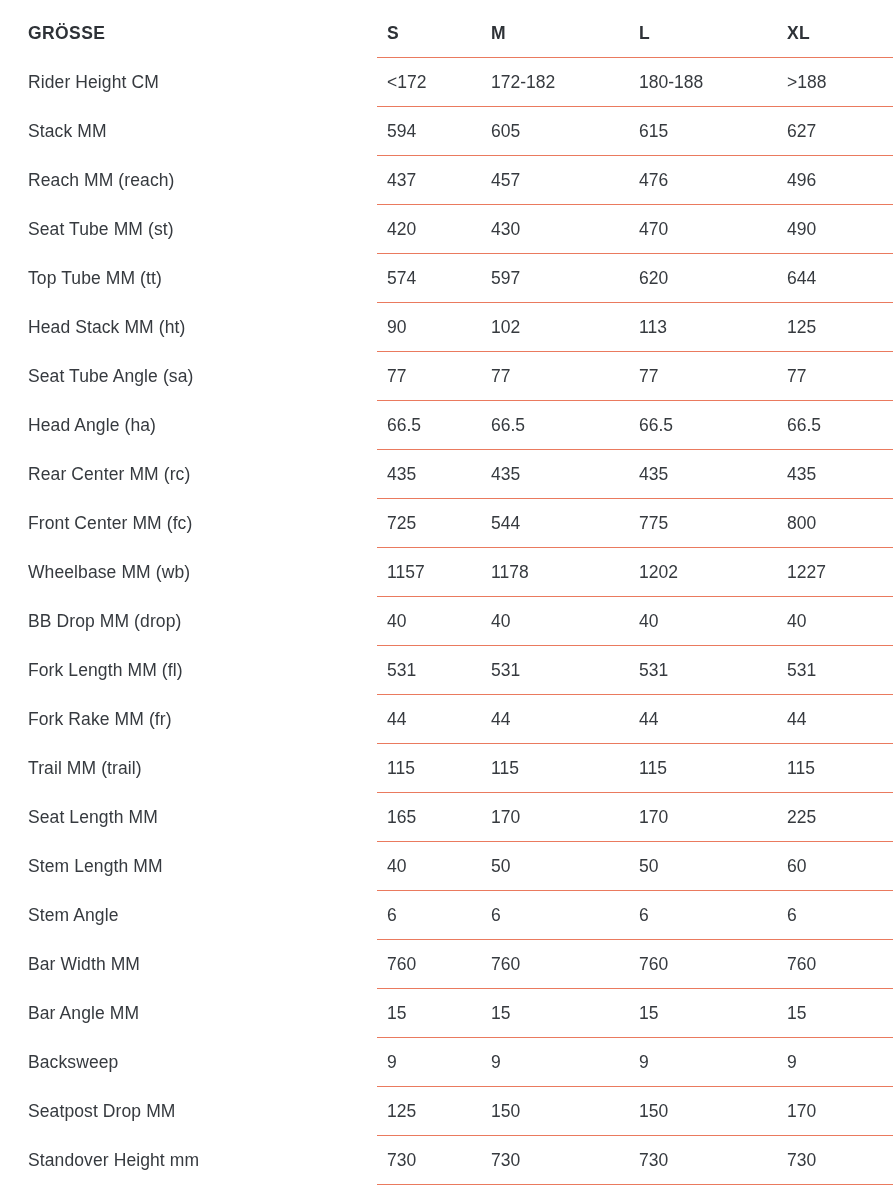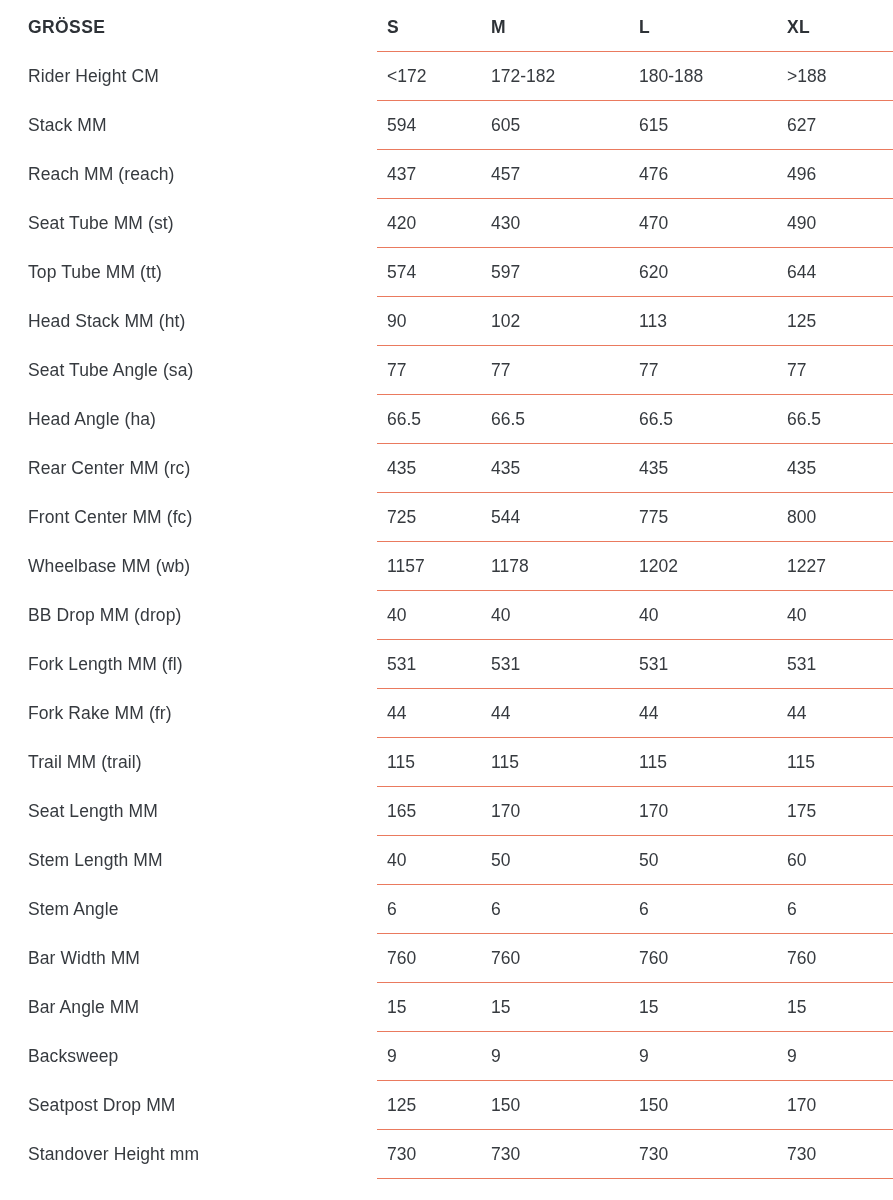--- a/index.html
+++ b/index.html
@@ -11,21 +11,21 @@
   html,body{margin:0;padding:0;}
   body{
     width:893px;height:1200px;
     background:var(--bg);
     font-family:"Liberation Sans",sans-serif;
     color:var(--text);
     overflow:hidden;
     -webkit-font-smoothing:antialiased;
   }
   .geo-table{
-    padding-top:3px;
+    padding-top:9px;
     width:893px;
     box-sizing:border-box;
   }
   .row{
     display:flex;
     height:49px;
     align-items:stretch;
   }
   .row .label-cell{
     width:377px;
@@ -219,21 +219,21 @@
       <div class="val-cell">115</div>
     </div>
   </div>
 
   <div class="row">
     <div class="label-cell">Seat Length MM</div>
     <div class="vals">
       <div class="val-cell">165</div>
       <div class="val-cell">170</div>
       <div class="val-cell">170</div>
-      <div class="val-cell">175</div>
+      <div class="val-cell">225</div>
     </div>
   </div>
 
   <div class="row">
     <div class="label-cell">Stem Length MM</div>
     <div class="vals">
       <div class="val-cell">40</div>
       <div class="val-cell">50</div>
       <div class="val-cell">50</div>
       <div class="val-cell">60</div>

